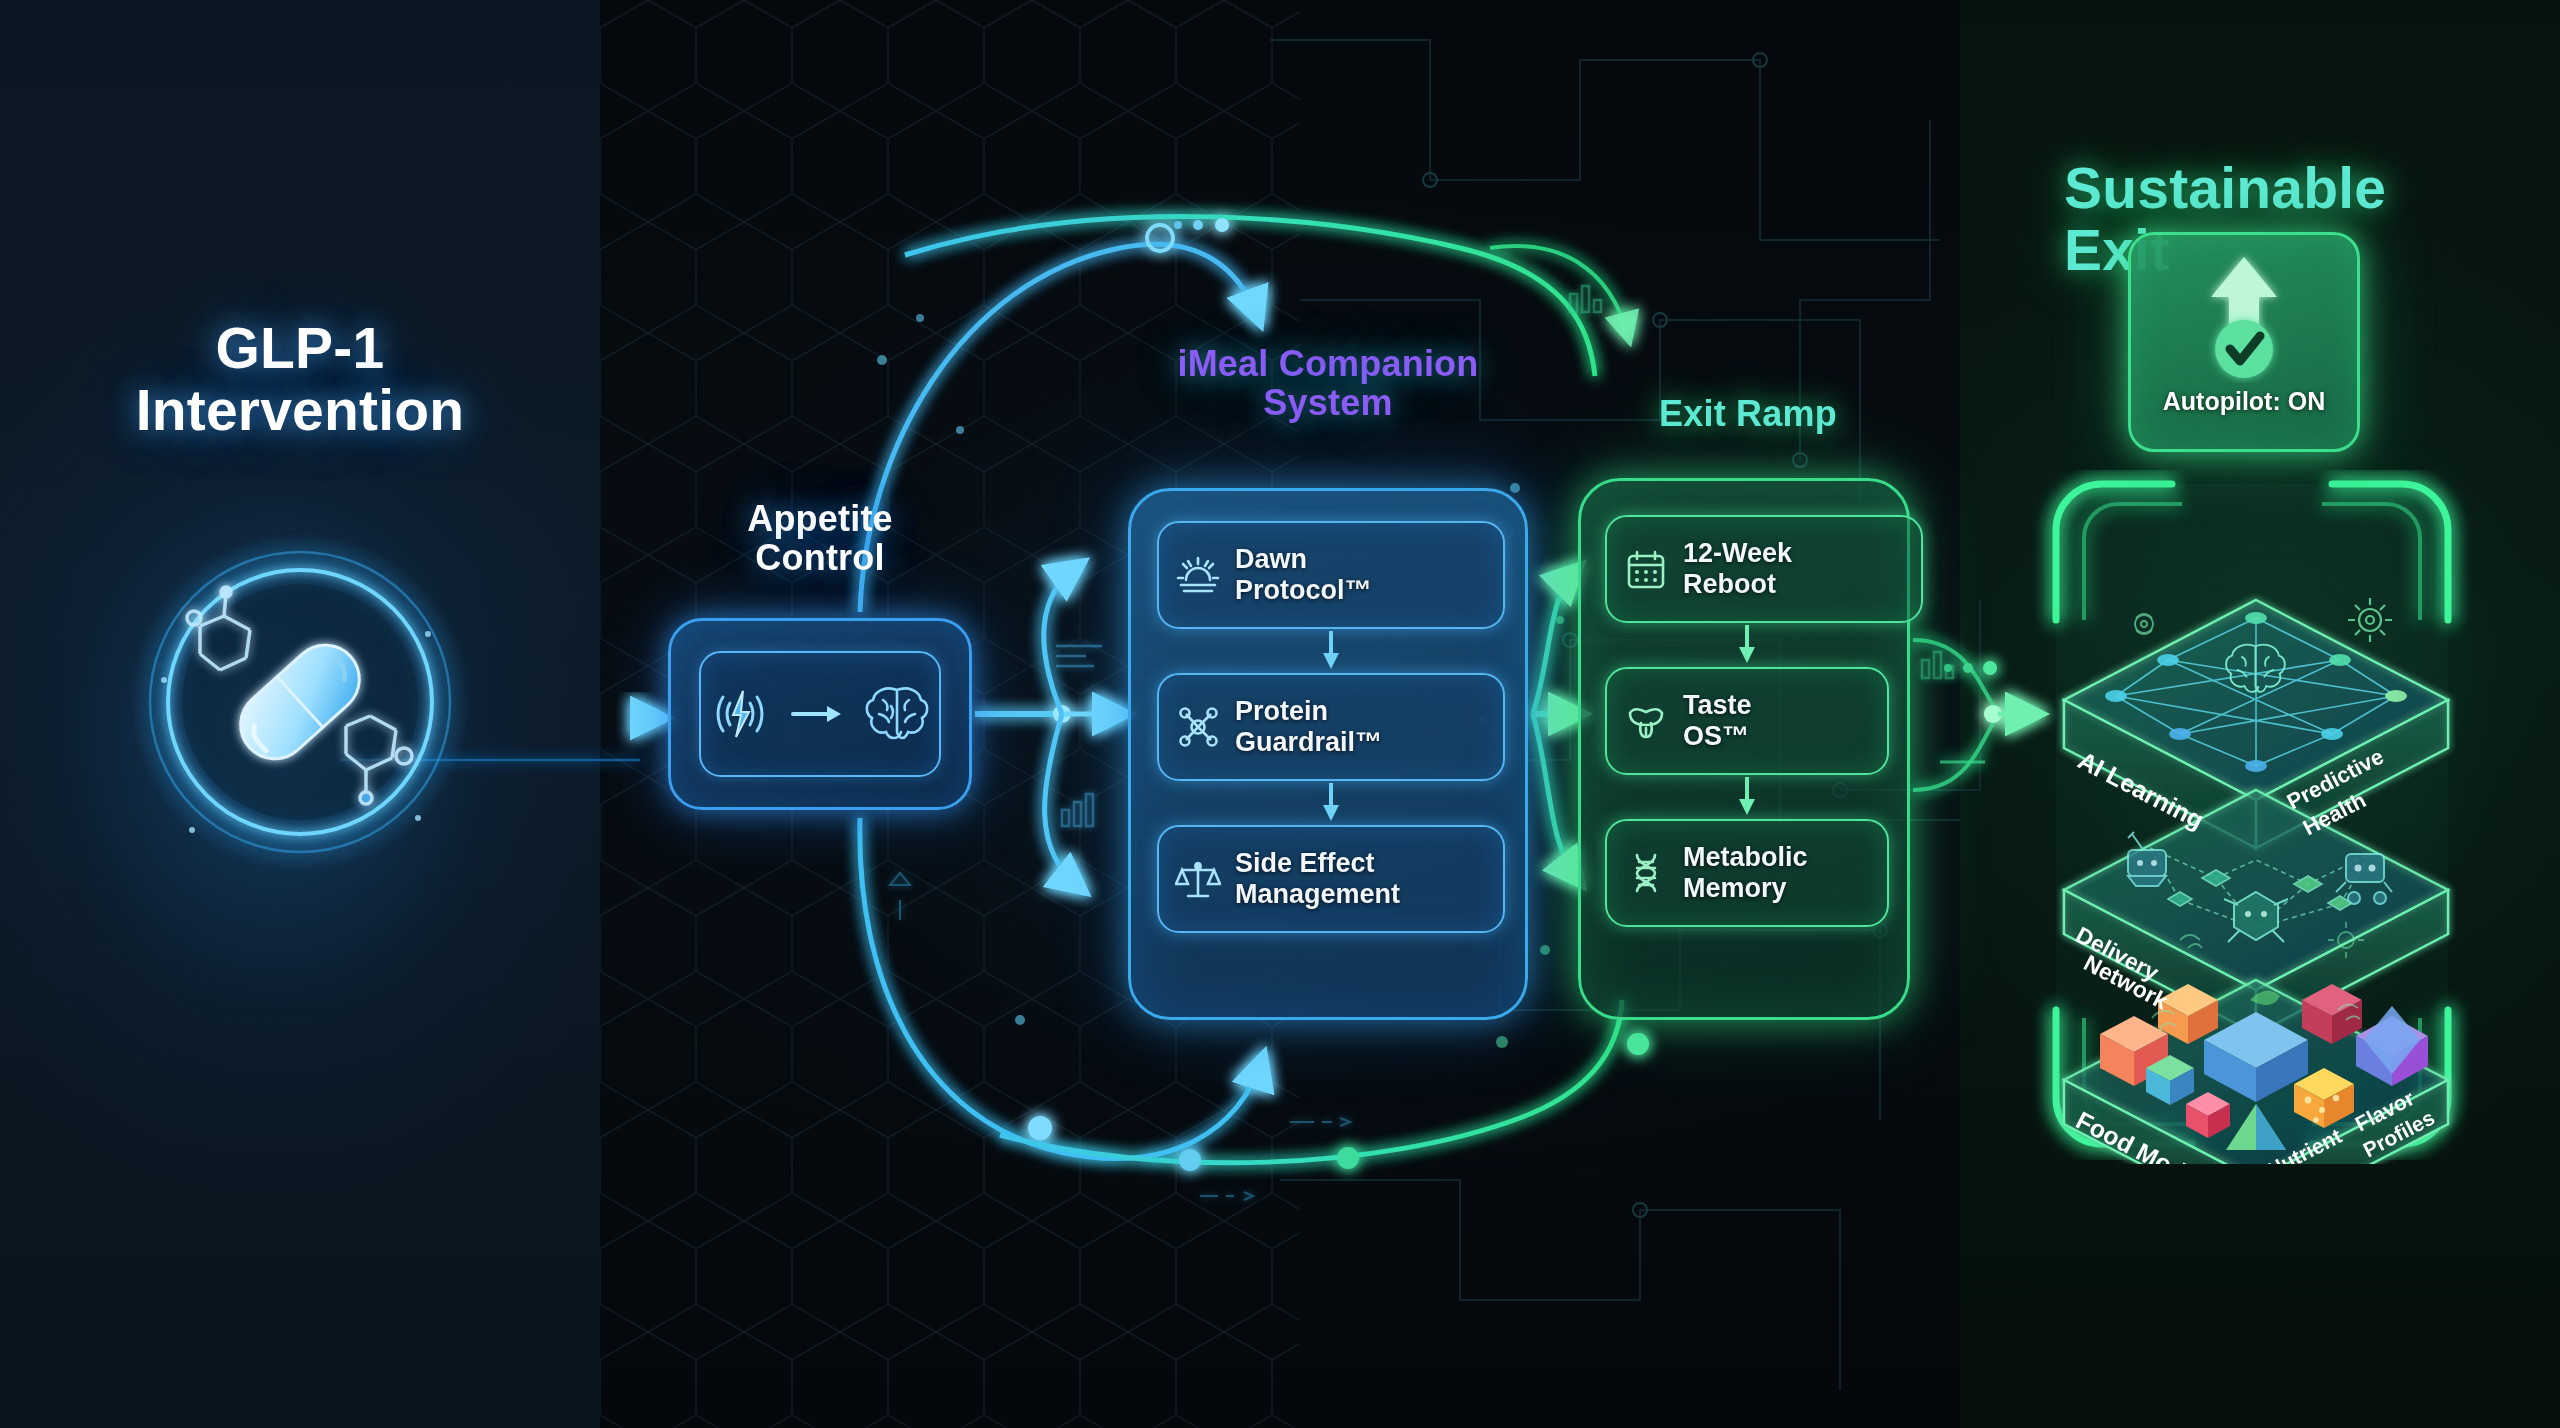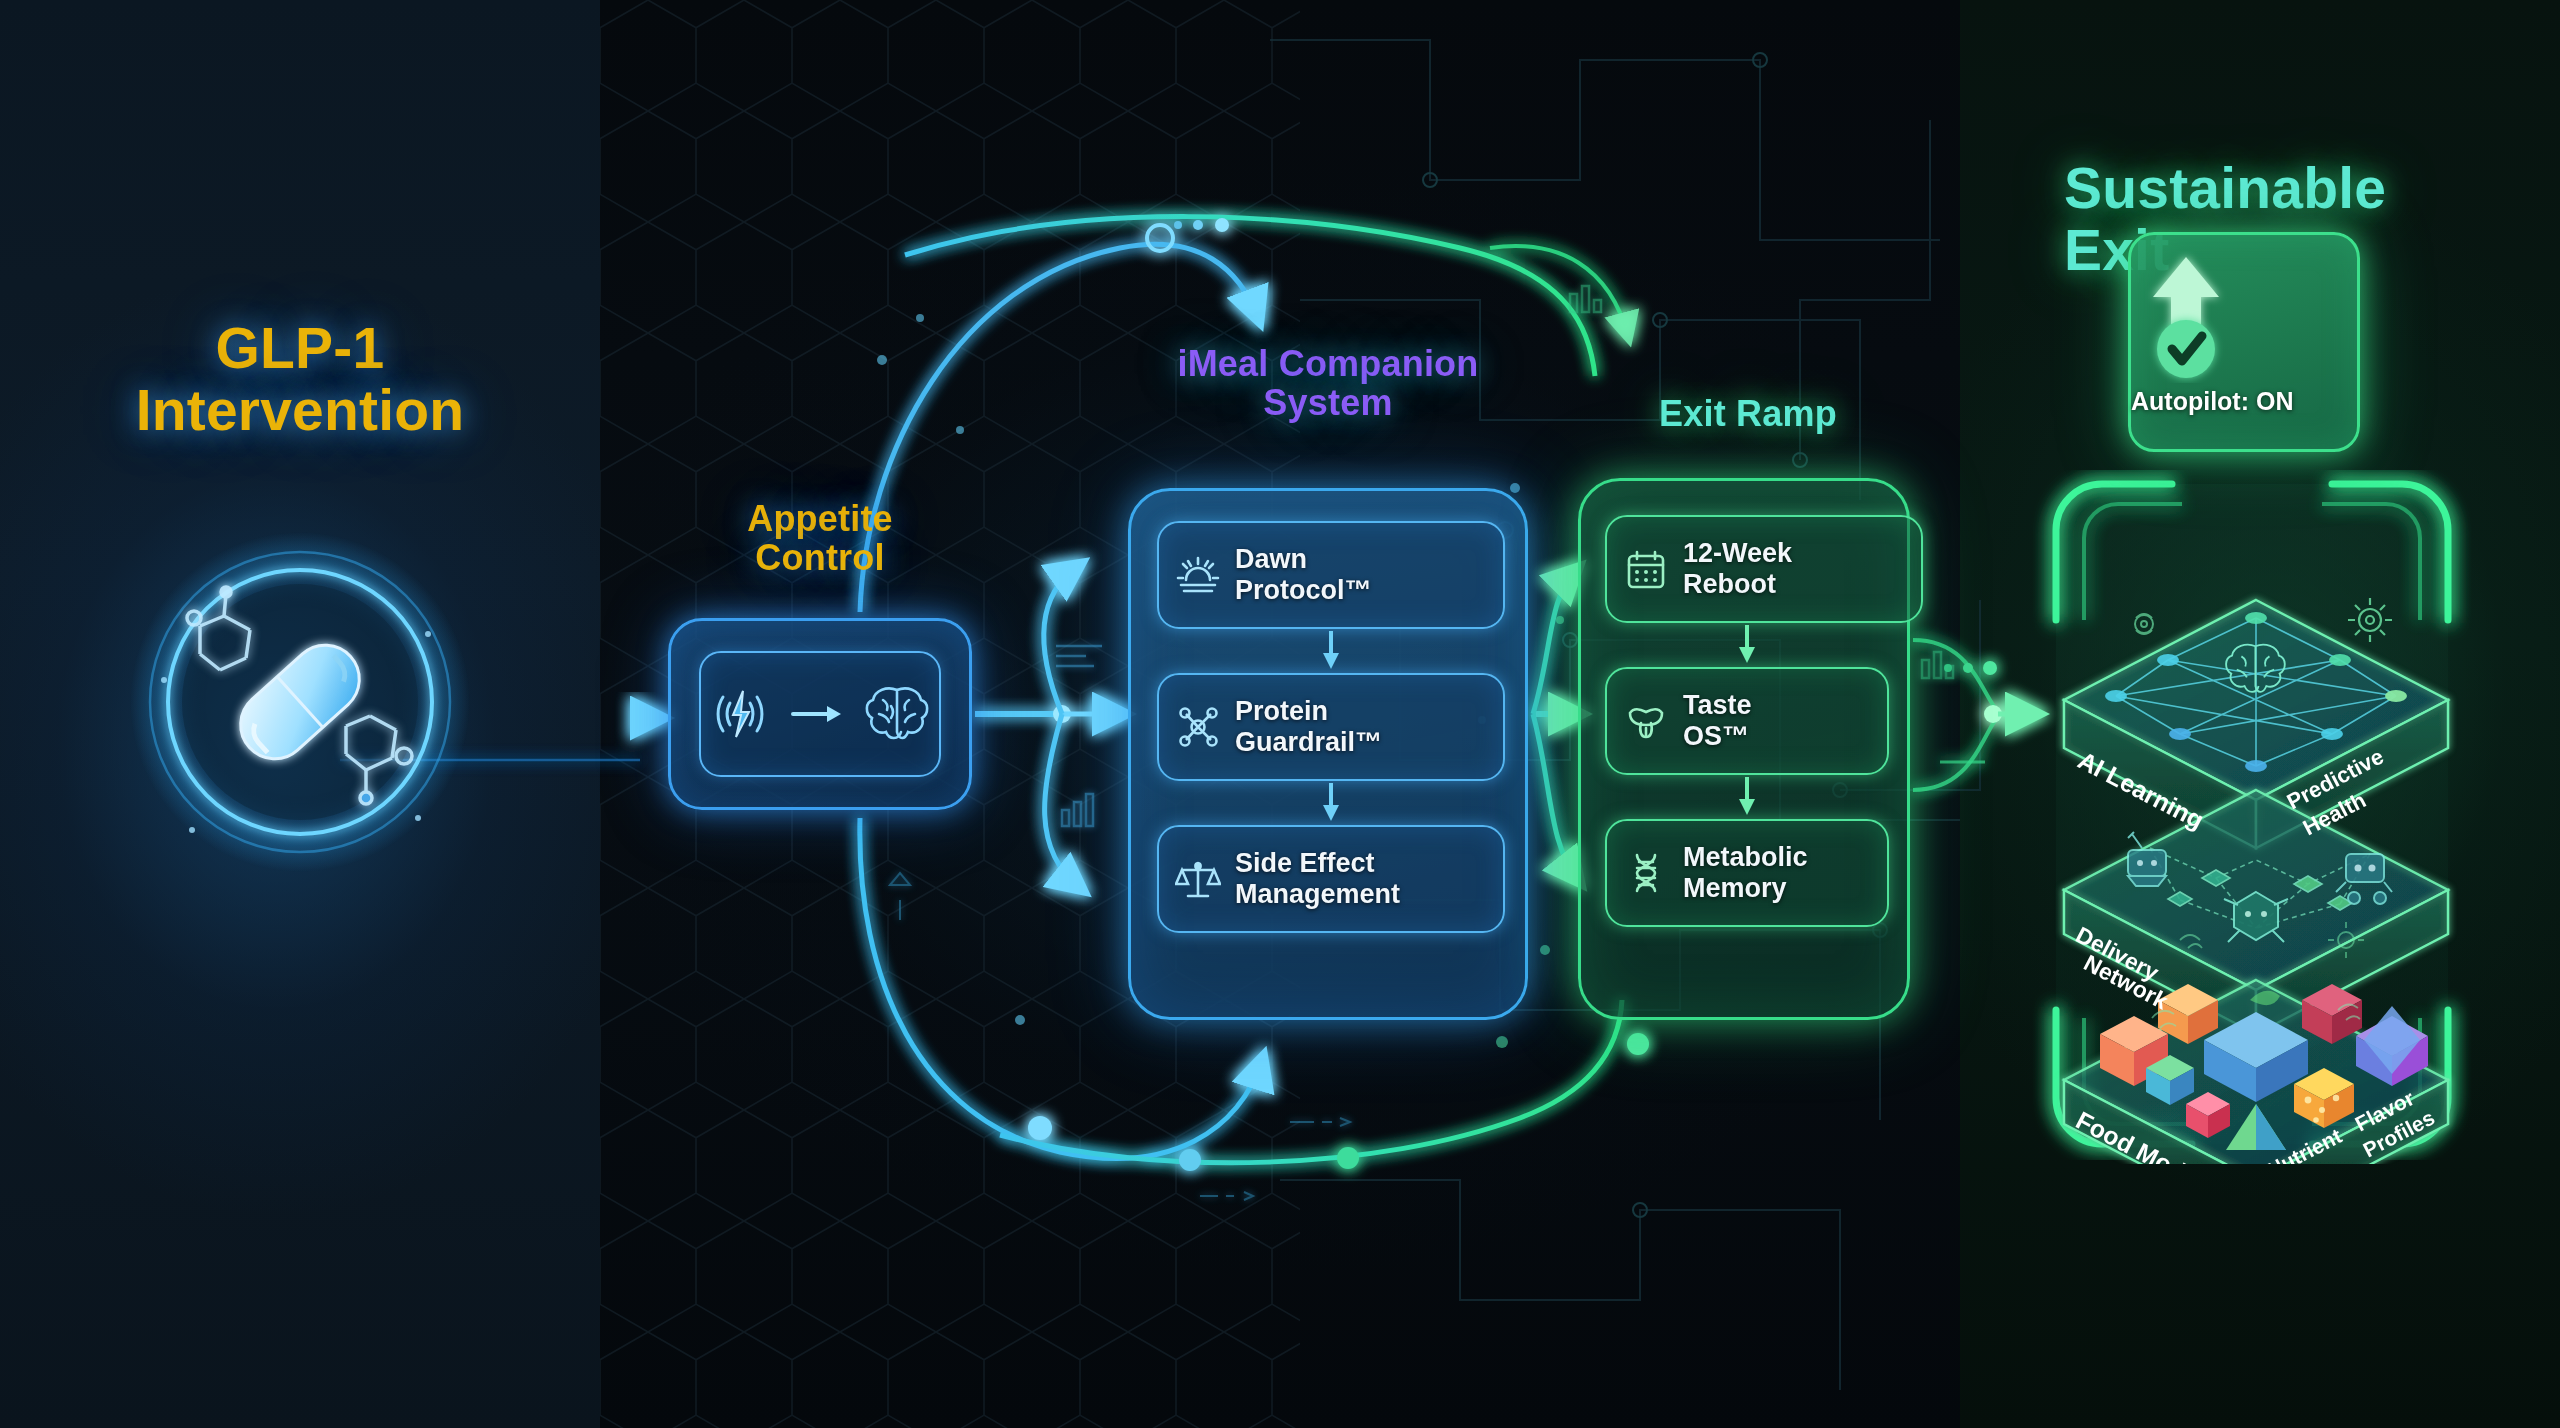--- a/index.html
+++ b/index.html
@@ -27,21 +27,21 @@
       radial-gradient(ellipse 520px 680px at 52% 48%, rgba(18,92,62,.48) 0%, rgba(8,42,30,.24) 45%, rgba(3,12,9,0) 76%),
       linear-gradient(180deg,#07130f 0%,#081a14 45%,#050f0b 100%);
   }
   
   #hexes{position:absolute;left:600px;top:0;width:700px;height:1428px;opacity:.5;}
   
   #circuits{position:absolute;left:1240px;top:0;width:760px;height:1428px;opacity:.72;}
 
   
   .heading{position:absolute;text-align:center;font-weight:bold;line-height:1.08;letter-spacing:.2px;}
-  .h-blue{color:#eab308;text-shadow:0 0 26px rgba(70,170,255,.75),0 0 60px rgba(40,130,220,.45);}
+  .h-blue{color:#ffffff;text-shadow:0 0 26px rgba(70,170,255,.75),0 0 60px rgba(40,130,220,.45);}
   .h-cyan{color:#8b5cf6;text-shadow:0 0 26px rgba(70,200,230,.7),0 0 58px rgba(40,170,200,.4);}
   .h-green{color:#5eead4;text-shadow:0 0 26px rgba(60,235,140,.75),0 0 60px rgba(40,200,120,.45);}
 
   
   #title-left{left:0;top:318px;width:600px;font-size:57px;}
   #pill-ring{position:absolute;left:128px;top:530px;width:344px;height:344px;}
 
   
   #title-appetite{left:660px;top:500px;width:320px;font-size:36px;}
   #appetite-node{
@@ -89,21 +89,21 @@
     text-shadow:0 1px 4px rgba(0,0,0,.75);}
   .card-icon{flex:0 0 auto;width:46px;height:46px;display:flex;align-items:center;justify-content:center;}
 
   
   #device-frame{position:absolute;left:2032px;top:470px;width:440px;height:690px;}
   #autopilot-badge{
     position:absolute;left:2128px;top:232px;width:232px;height:220px;border-radius:26px;
     border:3px solid #3ce08c;
     background:linear-gradient(165deg,rgba(39,152,98,.92),rgba(25,112,74,.9));
     box-shadow:0 0 30px rgba(60,230,140,.7),0 0 70px rgba(40,190,115,.4),inset 0 0 34px rgba(40,190,120,.3);
-    display:flex;flex-direction:column;align-items:flex-start;justify-content:flex-start;padding-top:16px;
+    display:flex;flex-direction:column;align-items:center;justify-content:flex-start;padding-top:16px;
   }
   #autopilot-label{font-size:25px;font-weight:bold;color:#ffffff;margin-top:4px;
     text-shadow:0 1px 5px rgba(0,0,0,.7);}
   #title-sustain{left:1980px;top:158px;width:560px;font-size:57px;text-align:left;padding-left:84px;}
   #stack{position:absolute;left:2040px;top:548px;width:432px;height:616px;}
 
   
   #flows{position:absolute;left:0;top:0;width:2560px;height:1428px;pointer-events:none;}
 </style>
 </head>

